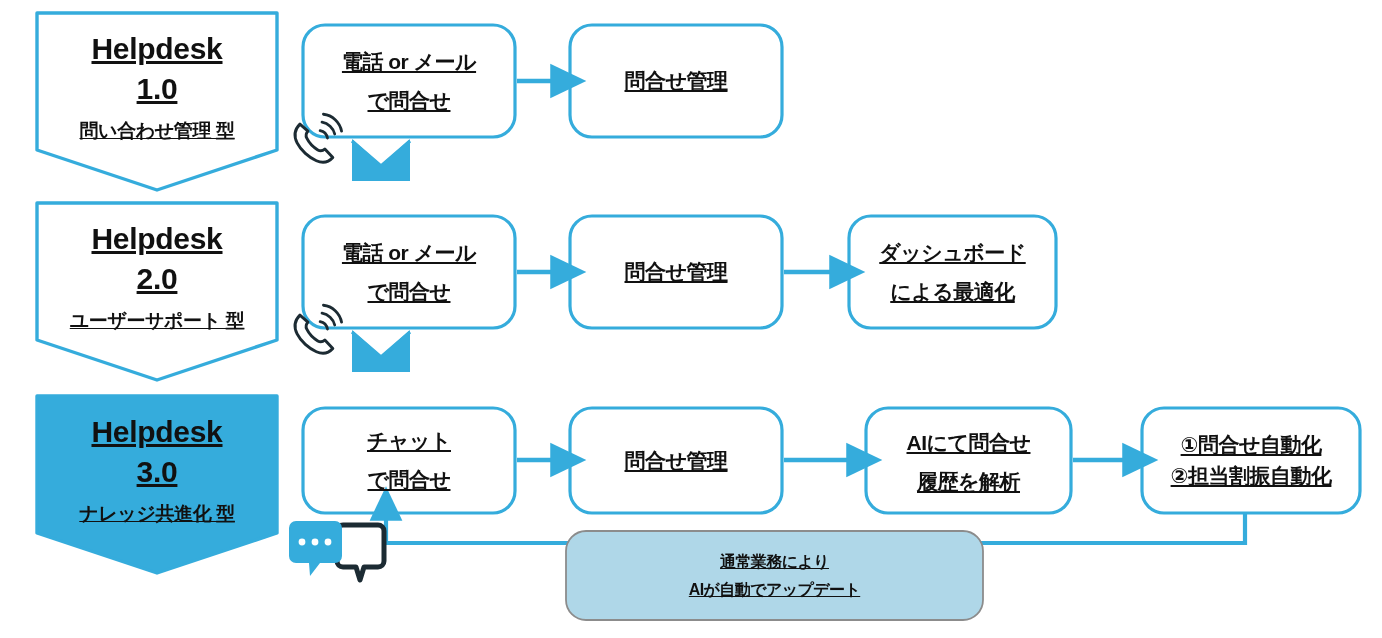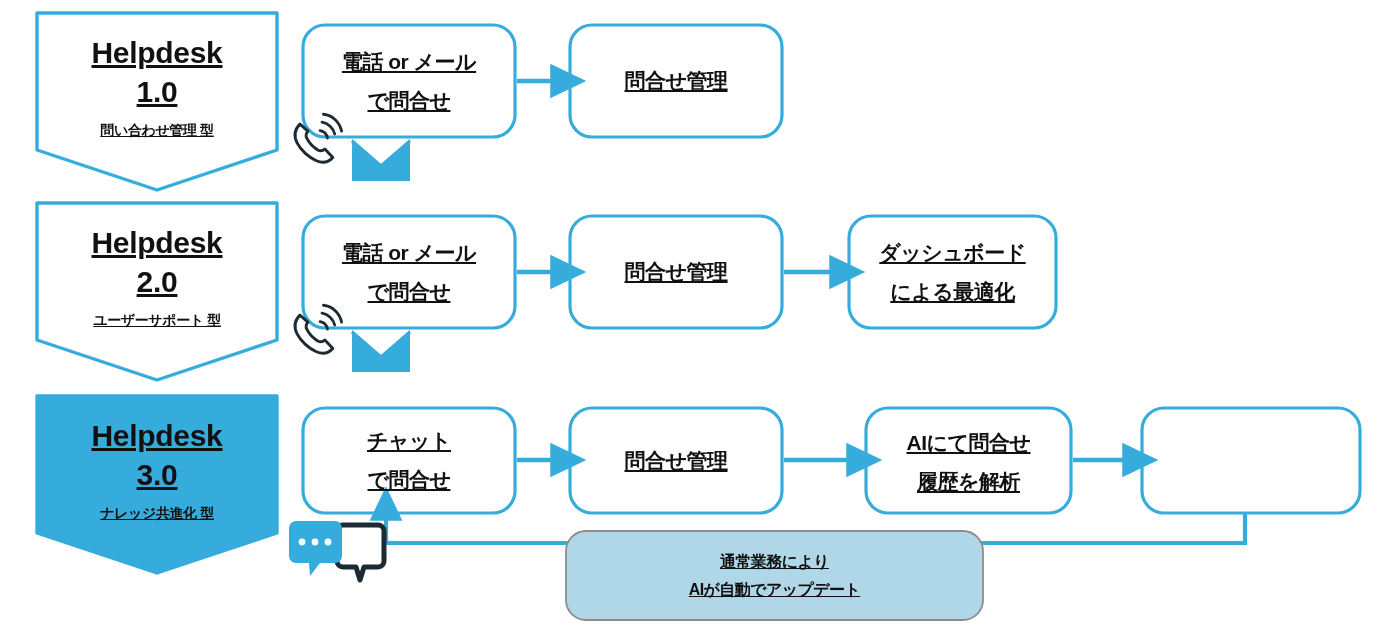--- a/index.html
+++ b/index.html
@@ -39,21 +39,21 @@
     line-height: 1.32;
     white-space: nowrap;
     pointer-events: none;
     text-decoration: underline;
   }
   .banner-title {
     font-size: 30px;
     letter-spacing: -0.3px;
   }
   .banner-sub {
-    font-size: 14px;
+    font-size: 19px;
     margin-top: 9px;
     letter-spacing: -0.4px;
   }
   .node-txt {
     font-size: 21px;
     letter-spacing: -0.5px;
   }
   .node-txt.two-line > span + span {
     margin-top: 11px;
   }
@@ -199,20 +199,22 @@
     <span>で問合せ</span>
   </div>
   <div class="txt node-txt" style="left:570px; top:408px; width:212px; height:105px;">
     <span>問合せ管理</span>
   </div>
   <div class="txt node-txt two-line" style="left:866px; top:408px; width:205px; height:108px;">
     <span>AIにて問合せ</span>
     <span>履歴を解析</span>
   </div>
   <div class="txt node-txt tight" style="left:1142px; top:408px; width:218px; height:105px;">
+    <span>①問合せ自動化</span>
+    <span>②担当割振自動化</span>
   </div>
 
   <div class="txt callout-txt" style="left:566px; top:531px; width:417px; height:89px;">
     <span>通常業務により</span>
     <span>AIが自動でアップデート</span>
   </div>
 
 </div>
 
 </body></html>

